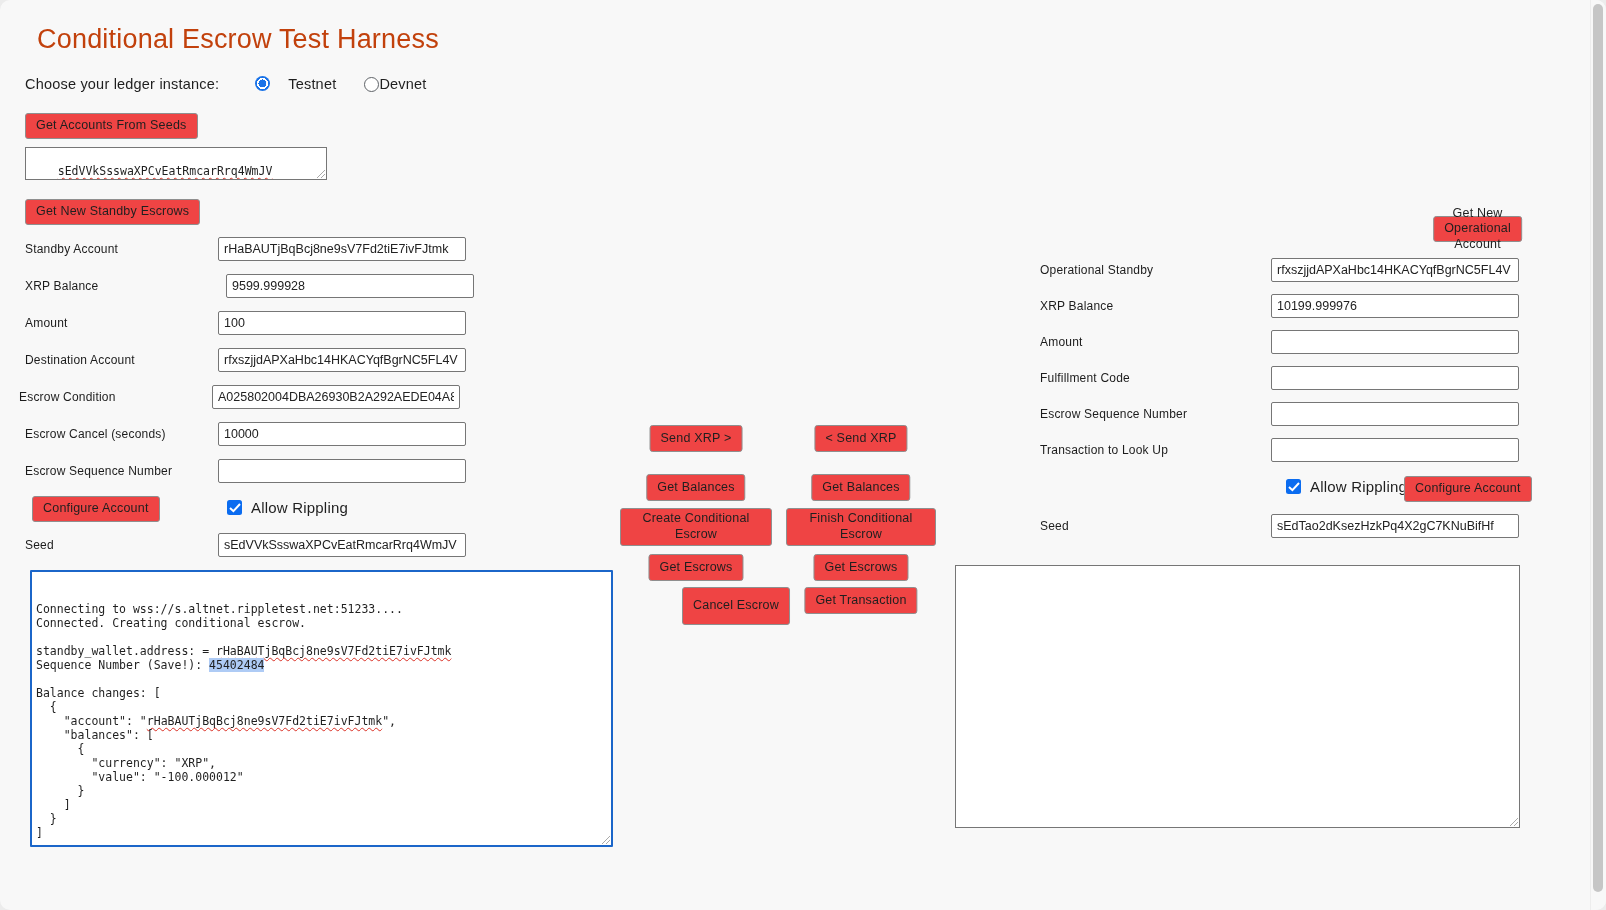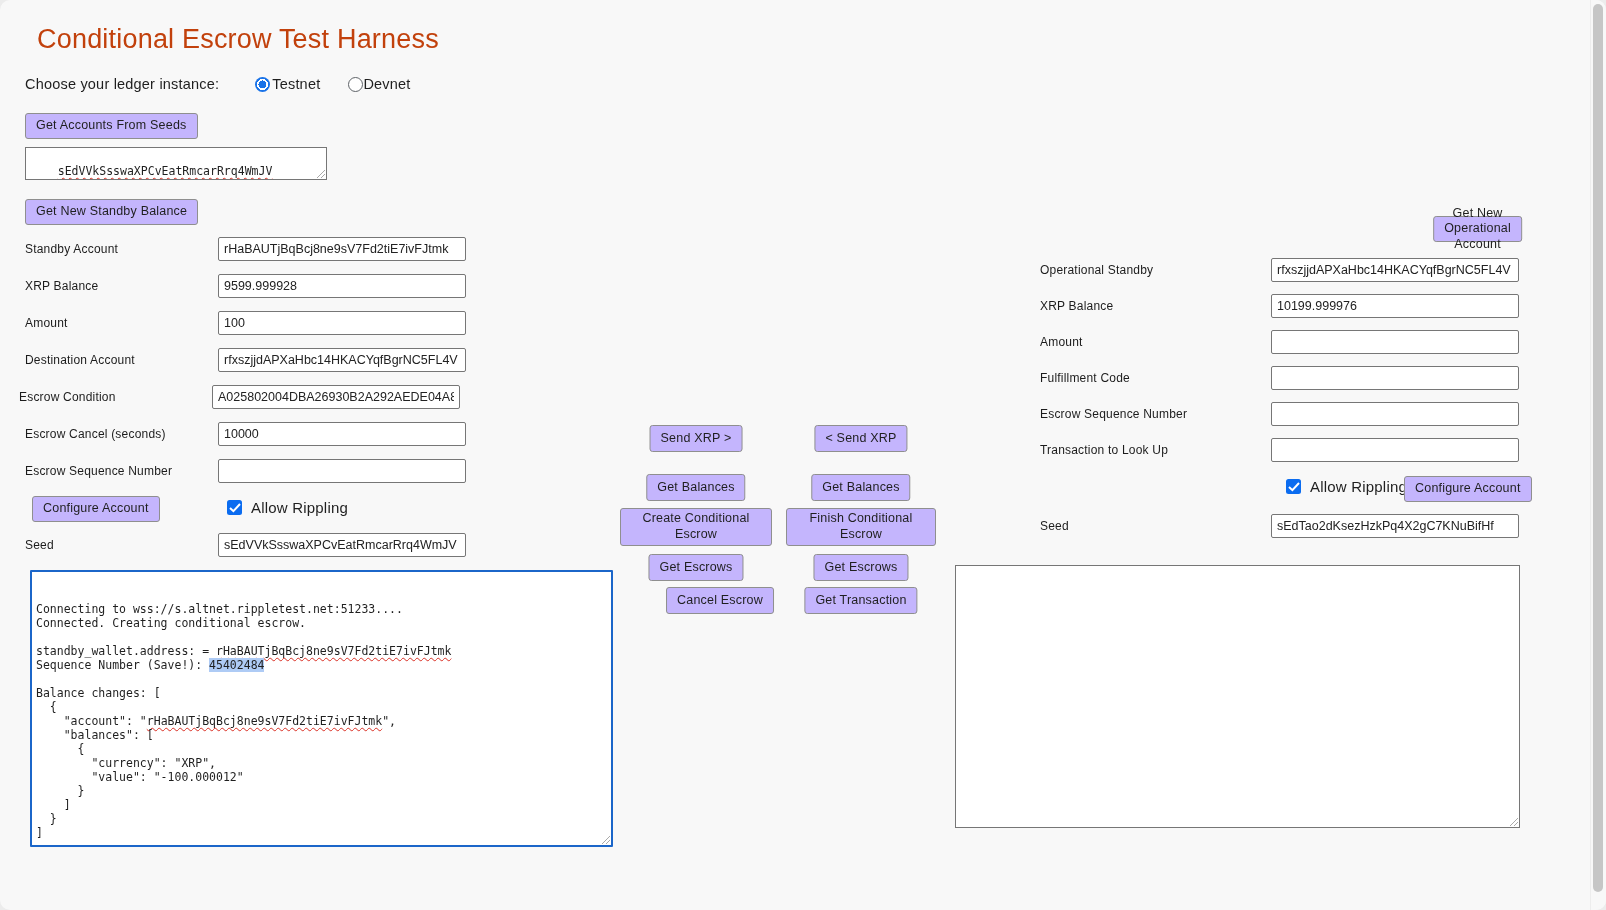--- a/index.html
+++ b/index.html
@@ -3,21 +3,21 @@
 <meta charset="utf-8">
 <style>
   * { margin:0; padding:0; box-sizing:border-box; }
   html,body { width:1606px; height:910px; background:#ececec; font-family:"Liberation Sans",sans-serif; }
   #app {
     position:relative; width:1606px; height:910px; background:#f8f8f8;
     border-radius:10px; overflow:hidden; color:#1f1f1f;
   }
   .btn {
     position:absolute; display:flex; align-items:center; justify-content:center;
-    background:#c4b5fd; border:1px solid #8f8f8f; border-radius:3px;
+    background:#ef4444; border:1px solid #8f8f8f; border-radius:3px;
     font-size:12.5px; letter-spacing:.2px; color:#1f1f1f; padding:4px 10px; cursor:default;
     text-align:center; line-height:1.25;
   }
   .page-title { position:absolute; left:37px; top:24px; font-size:27px; font-weight:400; letter-spacing:.2px; color:#c2410c; }
   .ledger-row { position:absolute; left:25px; top:76px; display:flex; align-items:center; font-size:14.5px; letter-spacing:.2px; }
   .radio { width:15px; height:15px; border-radius:50%; display:inline-block; }
   .radio.checked { background:radial-gradient(circle,#1a73e8 0 4px,#ffffff 4px 5.6px,#1a73e8 5.6px 7.6px); }
   .radio.unchecked { background:#fff; border:1.5px solid #5f6368; }
   .field-row { position:absolute; display:flex; align-items:center; }
   .field-label { font-size:12px; letter-spacing:.2px; color:#1c1c1c; text-align:left; white-space:nowrap; }
@@ -49,48 +49,48 @@
 </style>
 </head>
 <body>
 
 <div id="app">
 
   <div class="page-title">Conditional Escrow Test Harness</div>
 
   <div class="ledger-row">
     <span>Choose your ledger instance:</span>
-    <span style="display:inline-flex;align-items:flex-end;gap:2px;margin-left:36px;">
+    <span style="display:inline-flex;align-items:flex-start;gap:18px;margin-left:36px;">
       <span class="radio checked"></span>
       <span>Testnet</span>
     </span>
     <span style="display:inline-flex;align-items:center;margin-left:28px;">
       <span class="radio unchecked"></span>
       <span>Devnet</span>
     </span>
   </div>
 
   <button class="btn" style="left:25px;top:113px;height:26px;">Get Accounts From Seeds</button>
 
   <div class="mono-area" id="seeds-area" style="left:25px;top:147px;width:302px;height:33px;">
     <span class="sq">sEdVVkSsswaXPCvEatRmcarRrq4WmJV</span>
     <br>
     
     <span class="resize-handle"></span>
   </div>
 
-  <button class="btn" style="left:25px;top:199px;height:26px;">Get New Standby Balance</button>
+  <button class="btn" style="left:25px;top:199px;height:26px;">Get New Standby Escrows</button>
 
   <div class="field-row" style="left:25px;top:237px;">
     <span class="field-label" style="width:190px;">Standby Account</span>
     <input class="tinput" style="margin-left: 3px;" value="rHaBAUTjBqBcj8ne9sV7Fd2tiE7ivFJtmk">
   </div>
   <div class="field-row" style="left:25px;top:274px;">
     <span class="field-label" style="width:190px;">XRP Balance</span>
-    <input class="tinput" style="margin-left: 3px;" value="9599.999928">
+    <input class="tinput" style="margin-left: 11px;" value="9599.999928">
   </div>
   <div class="field-row" style="left:25px;top:311px;">
     <span class="field-label" style="width:190px;">Amount</span>
     <input class="tinput" style="margin-left: 3px;" value="100">
   </div>
   <div class="field-row" style="left:25px;top:348px;">
     <span class="field-label" style="width:190px;">Destination Account</span>
     <input class="tinput" style="margin-left: 3px;" value="rfxszjjdAPXaHbc14HKACYqfBgrNC5FL4V">
   </div>
   <div class="field-row" style="left:19px;top:385px;">
@@ -138,21 +138,21 @@
     ]
   }
 ]</div>
     <span class="resize-handle"></span>
   </div>
 
   <button class="btn" style="left:696px;top:425px;height:27px;transform:translateX(-50%);">Send XRP &gt;</button>
   <button class="btn" style="left:696px;top:474px;height:27px;transform:translateX(-50%);">Get Balances</button>
   <button class="btn" style="left:696px;top:508px;width:152px;height:38px;transform:translateX(-50%);">Create Conditional Escrow</button>
   <button class="btn" style="left:696px;top:554px;height:27px;transform:translateX(-50%);">Get Escrows</button>
-  <button class="btn" style="left:720px;top:587px;height:27px;transform:translateX(-50%);">Cancel Escrow</button>
+  <button class="btn" style="left:736px;top:587px;height:38px;transform:translateX(-50%);">Cancel Escrow</button>
 
   <button class="btn" style="left:861px;top:425px;height:27px;transform:translateX(-50%);">&lt; Send XRP</button>
   <button class="btn" style="left:861px;top:474px;height:27px;transform:translateX(-50%);">Get Balances</button>
   <button class="btn" style="left:861px;top:508px;width:150px;height:38px;transform:translateX(-50%);">Finish Conditional Escrow</button>
   <button class="btn" style="left:861px;top:554px;height:27px;transform:translateX(-50%);">Get Escrows</button>
   <button class="btn" style="left:861px;top:587px;height:27px;transform:translateX(-50%);">Get Transaction</button>
 
   <button class="btn" style="left:1522px;top:216px;height:26px;transform:translateX(-100%);">Get New Operational Account</button>
 
   <div class="field-row" style="left:1040px;top:258px;">

